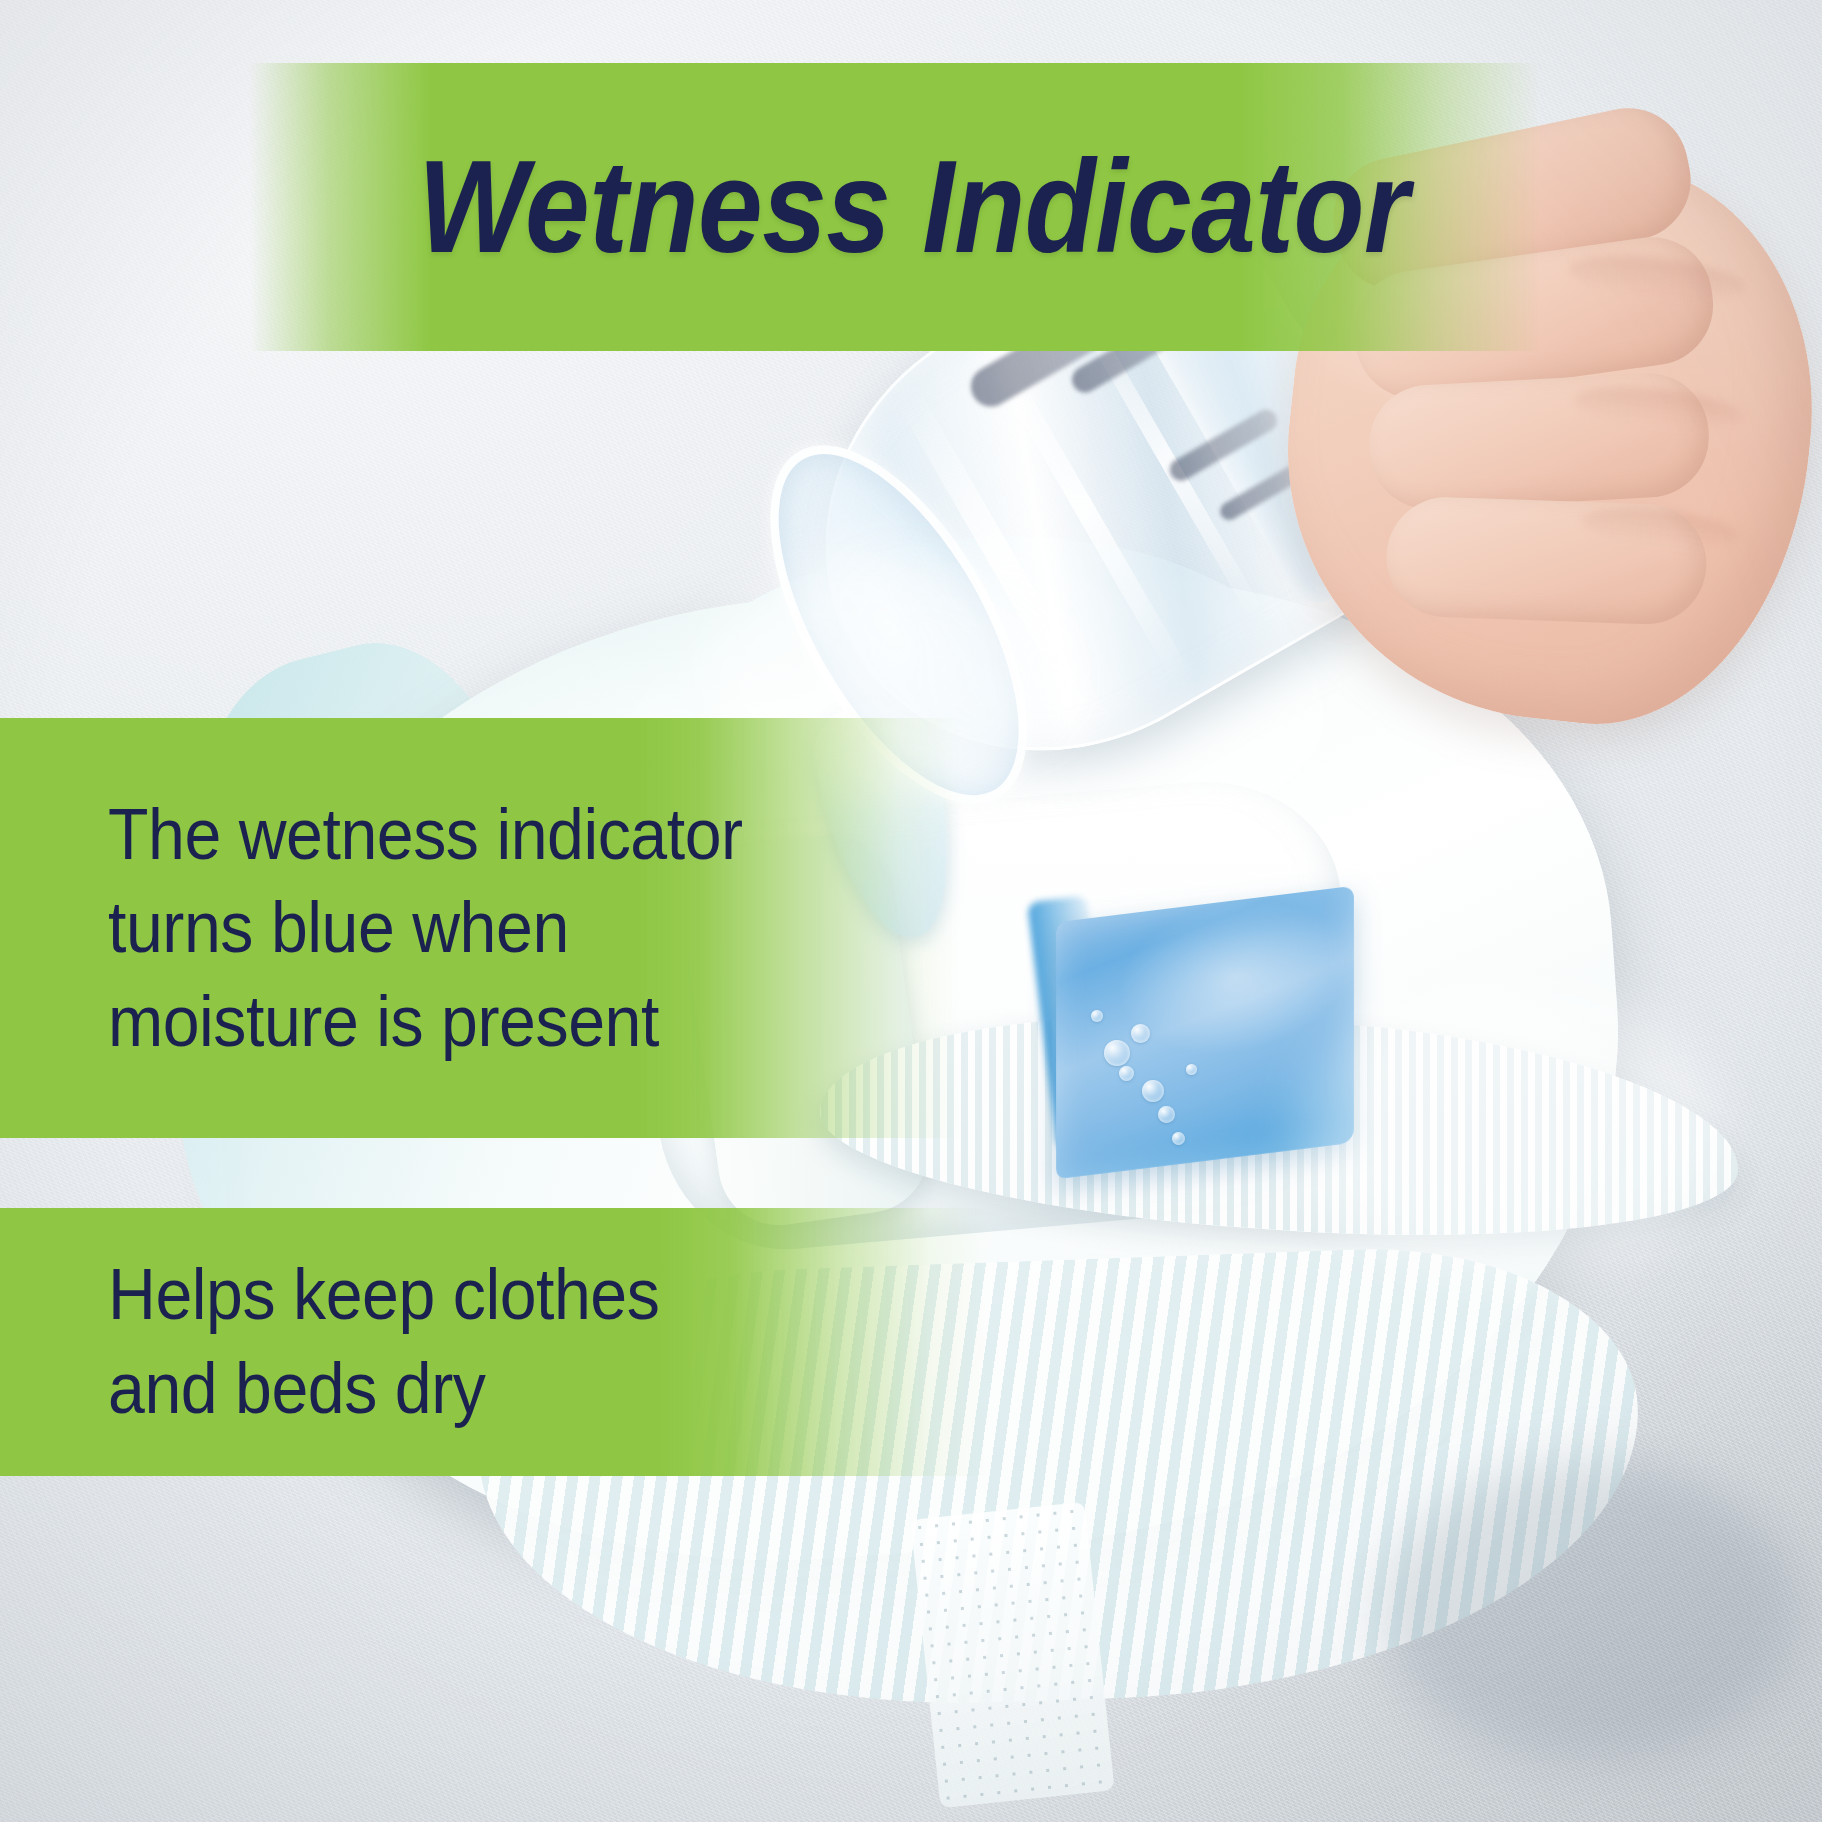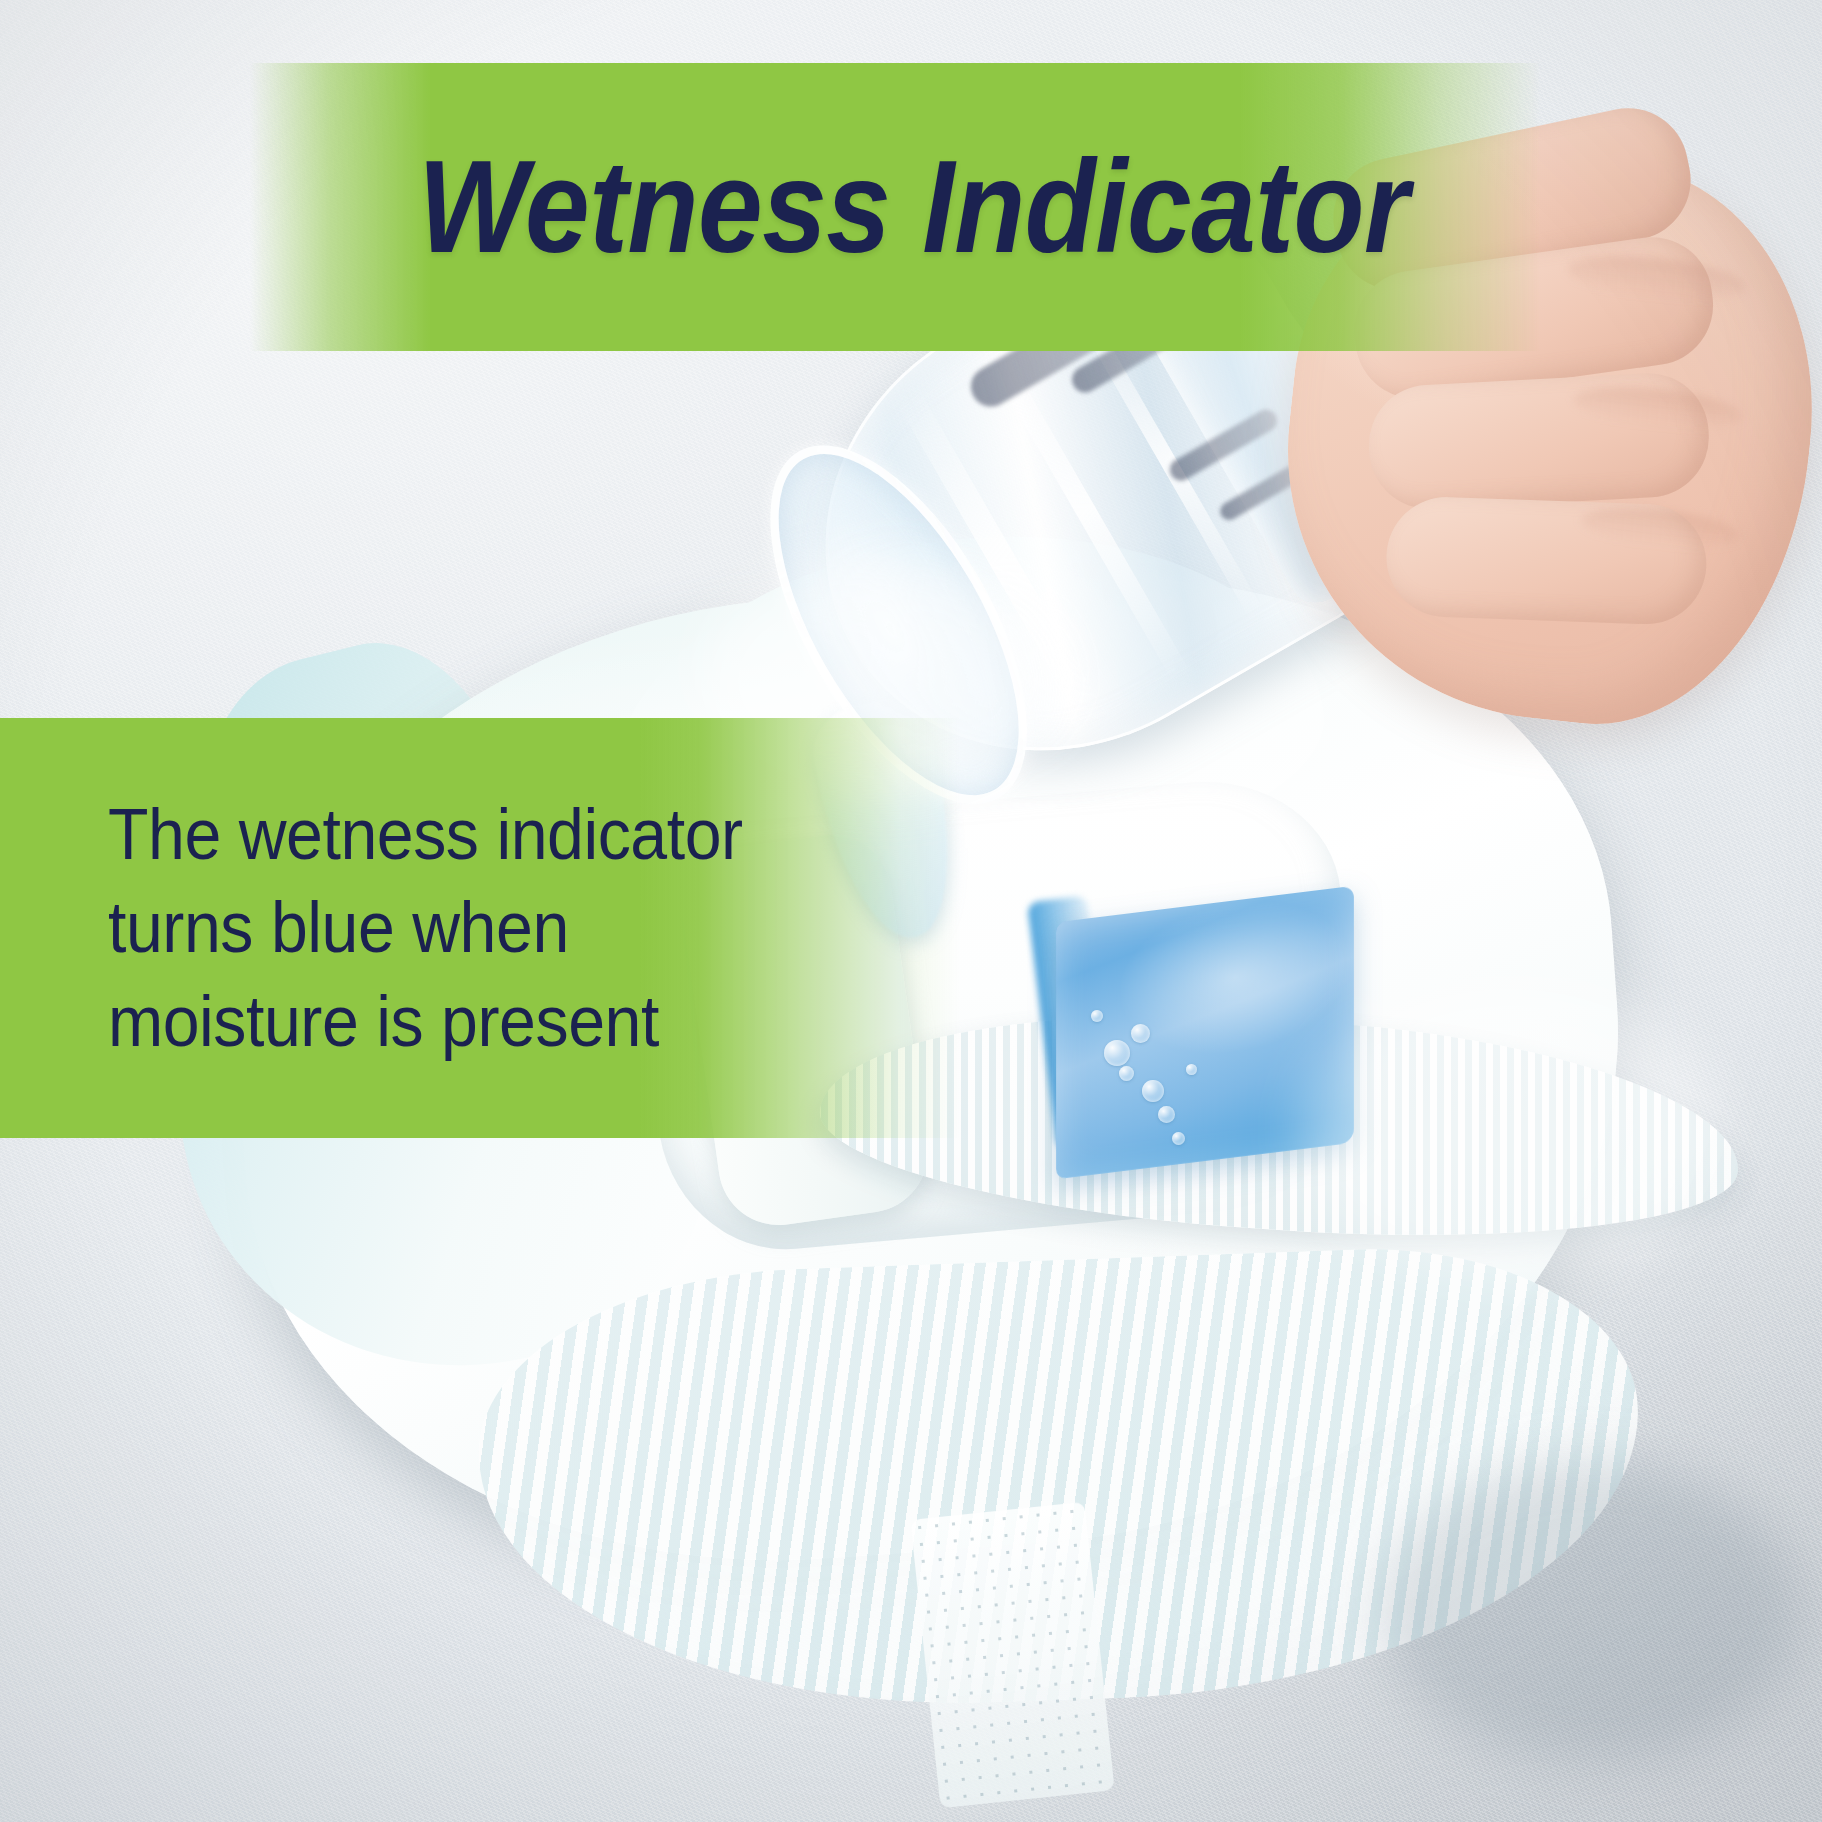--- a/index.html
+++ b/index.html
@@ -341,14 +341,18 @@
   <div class="banner" id="banner-title">
     <div class="txt">Wetness Indicator</div>
   </div>
 
   <div class="banner" id="banner-one">
     <div class="txt">The wetness indicator
 turns blue when
 moisture is present</div>
   </div>
 
+  <div class="banner" id="banner-two">
+    <div class="txt">Helps keep clothes
+and beds dry</div>
+  </div>
 
 </div>
 
 </body></html>

